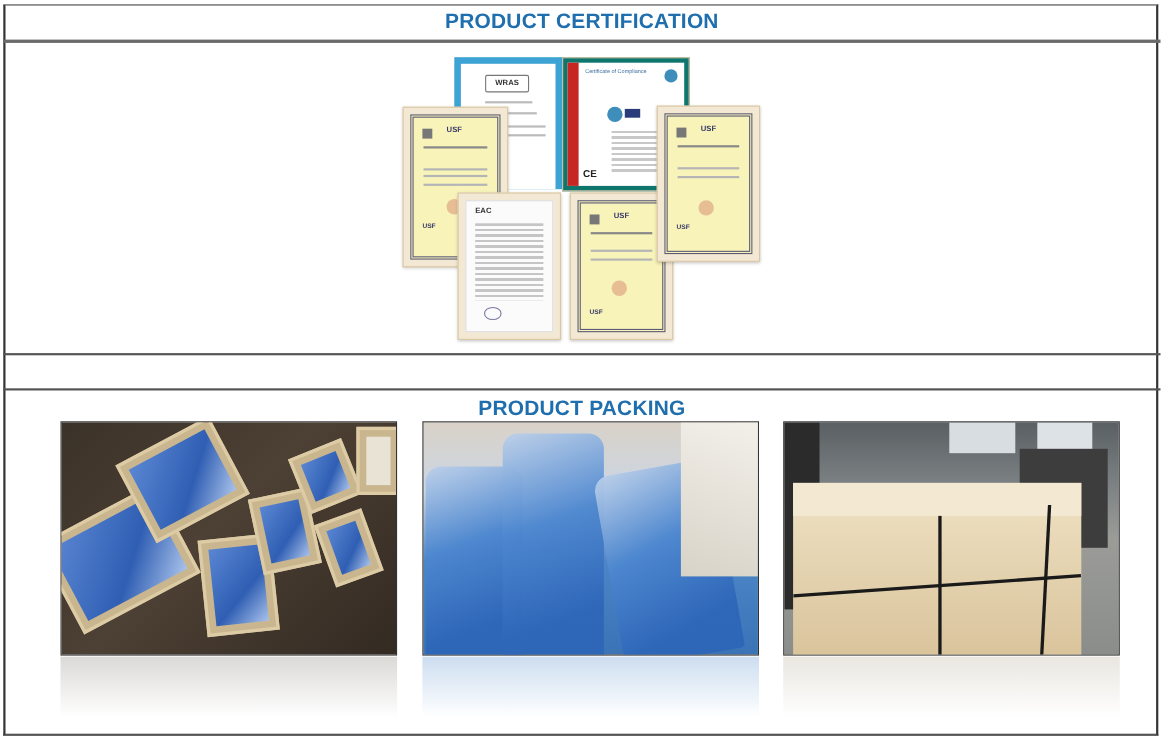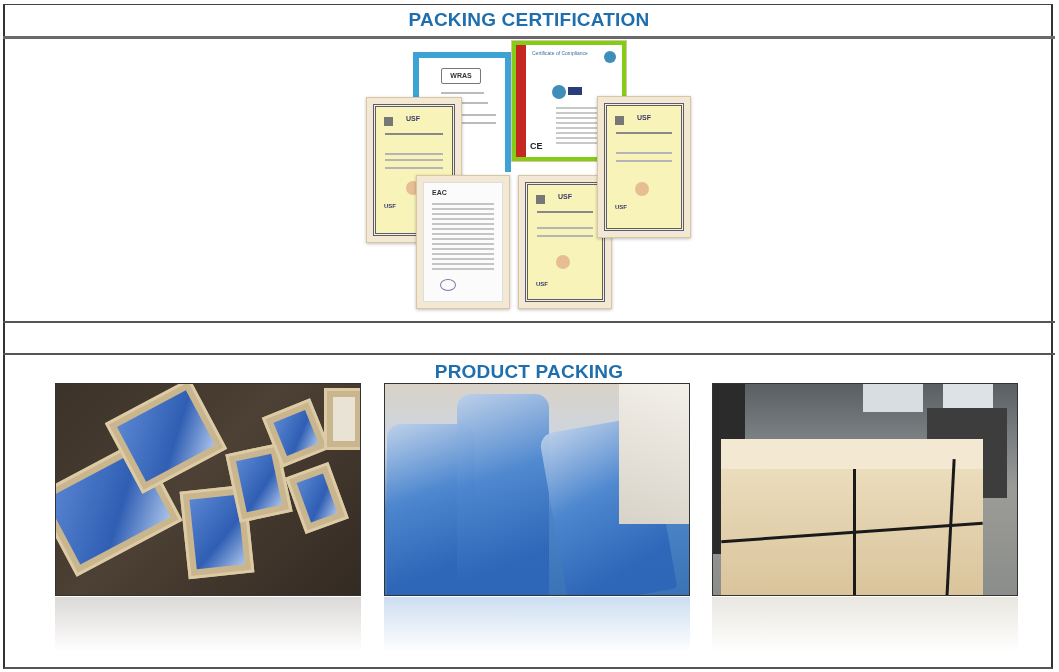--- a/index.html
+++ b/index.html
@@ -11,21 +11,21 @@
   .cert.tan { background:#f3e8d3; border:1px solid #d9c7a4; }
   .cert .inner { position:absolute; left:6px; top:6px; right:6px; bottom:6px; box-sizing:border-box; }
   .cert.yellow .inner { background:#f7f3b9; border:3px double #5c5a7a; }
   .cert.white .inner { background:#fbfbfb; border:1px solid #ddd; }
   .cert .textline { position:absolute; left:12%; right:12%; height:2px; background:#b5b5b5; }
   .cert .logo { position:absolute; font-size:7px; font-weight:bold; color:#333; }
   .cert .seal { position:absolute; width:14px; height:14px; border-radius:50%; background:#e2b08a; opacity:0.8; }
   .wras { position:absolute; left:413px; top:52px; width:98px; height:120px; background:#3da3d4; }
   .wras .paper { position:absolute; left:6px; top:6px; right:6px; bottom:0; background:#fff; }
   .wras .badge { position:absolute; left:22px; top:10px; width:38px; height:14px; border:1px solid #777; border-radius:2px; font-size:7px; color:#333; text-align:center; line-height:14px; font-weight:bold; }
-  .ce { position:absolute; left:511px; top:40px; width:116px; height:122px; background:#84cc16; border:1px solid #d9c7a4; box-sizing:border-box; }
+  .ce { position:absolute; left:511px; top:52px; width:116px; height:122px; background:#0f766e; border:1px solid #d9c7a4; box-sizing:border-box; }
   .ce .paper { position:absolute; left:4px; top:4px; right:4px; bottom:4px; background:#fff; }
   .ce .redbar { position:absolute; left:0; top:0; width:10px; bottom:0; background:#c62722; }
   .ce .ce-mark { position:absolute; left:14px; bottom:6px; font-size:9px; font-weight:bold; color:#222; }
   .ce .circle { position:absolute; right:6px; top:6px; width:12px; height:12px; border-radius:50%; background:#3f8dbb; }
   .ce .title { position:absolute; left:16px; top:5px; font-size:5px; color:#3f6fa0; }
 
   
   .photo { position:absolute; top:383px; width:306px; height:213px; border:1px solid #333; box-sizing:border-box; overflow:hidden; }
   .reflection { position:absolute; top:597px; width:306px; height:55px; opacity:0.35; }
   .photo-1 { left:55px; background:linear-gradient(135deg,#3b3229 0%,#4d4034 45%,#332a22 100%); }
@@ -40,21 +40,21 @@
   .bag { position:absolute; border-radius:14px 14px 4px 4px; background:linear-gradient(160deg,#bcd0ea,#4d87cf 40%,#2e66b8 80%); opacity:0.95; }
   .bigcrate { position:absolute; left:8px; top:55px; width:262px; height:160px; background:linear-gradient(180deg,#efe2c4,#d9c39b); }
   .bigcrate .top { position:absolute; left:0; top:0; width:100%; height:30px; background:#f3e9d2; }
   .strap { position:absolute; background:#1a1a1a; }
 </style>
 </head>
 <body>
 
 <div class="frame"></div>
 
-<div class="section-title" style="top:9px;">PACKING CERTIFICATION</div>
+<div class="section-title" style="top:9px;">PRODUCT CERTIFICATION</div>
 <div class="hline" style="top:36px;height:3px;background:#6a6a6a;"></div>
 
 <div>
   <div class="wras">
     <div class="paper">
       <div class="badge">WRAS</div>
       <div class="textline" style="position:absolute;left:25%;right:25%;top:34px;height:2px;background:#bbb;"></div>
       <div class="textline" style="position:absolute;left:20%;right:20%;top:44px;height:2px;background:#bbb;"></div>
       <div class="textline" style="position:absolute;left:45%;right:10%;top:56px;height:2px;background:#bbb;"></div>
       <div class="textline" style="position:absolute;left:45%;right:10%;top:64px;height:2px;background:#bbb;"></div>

